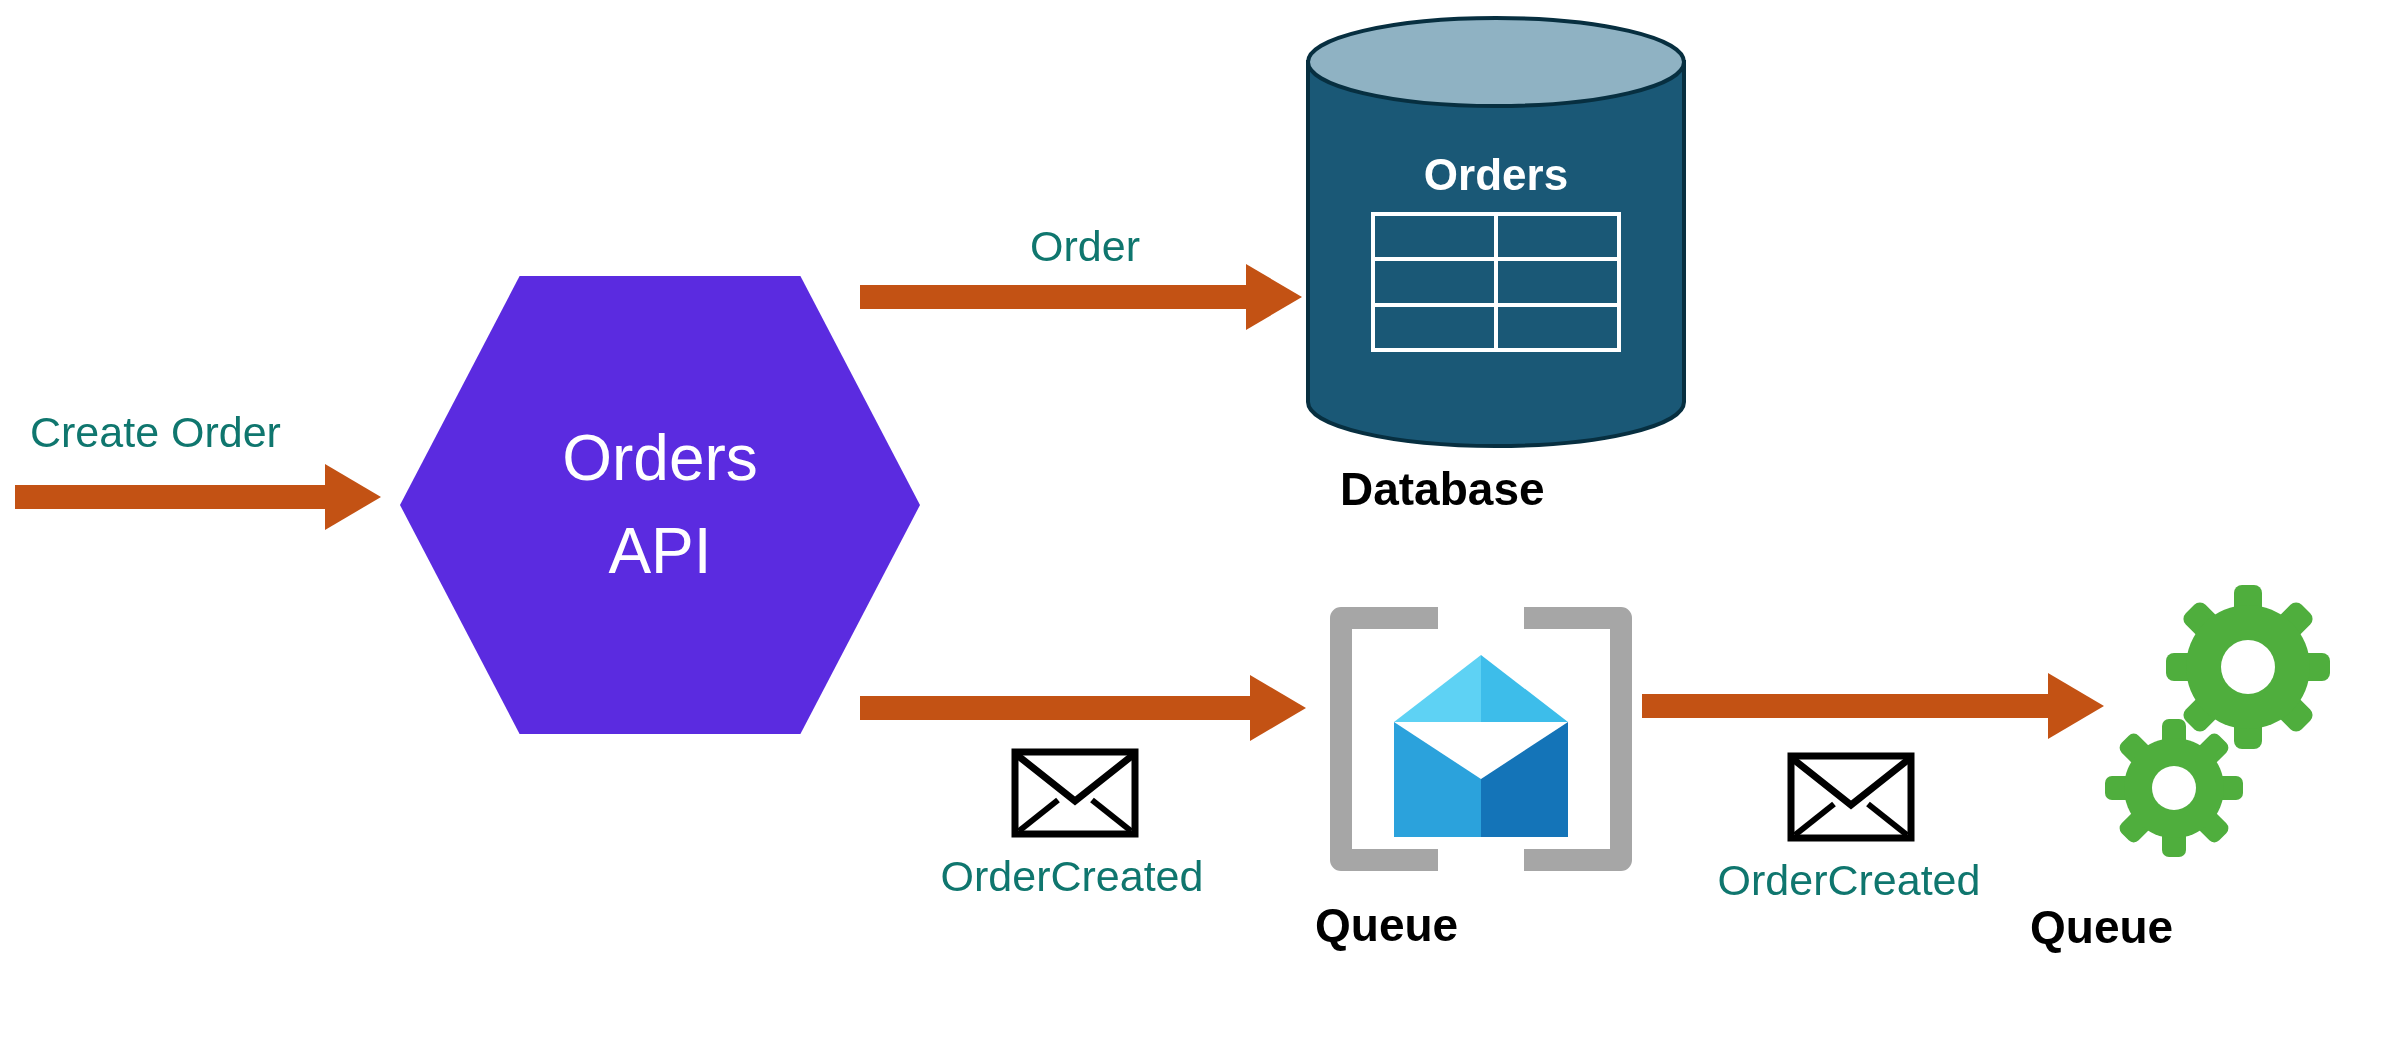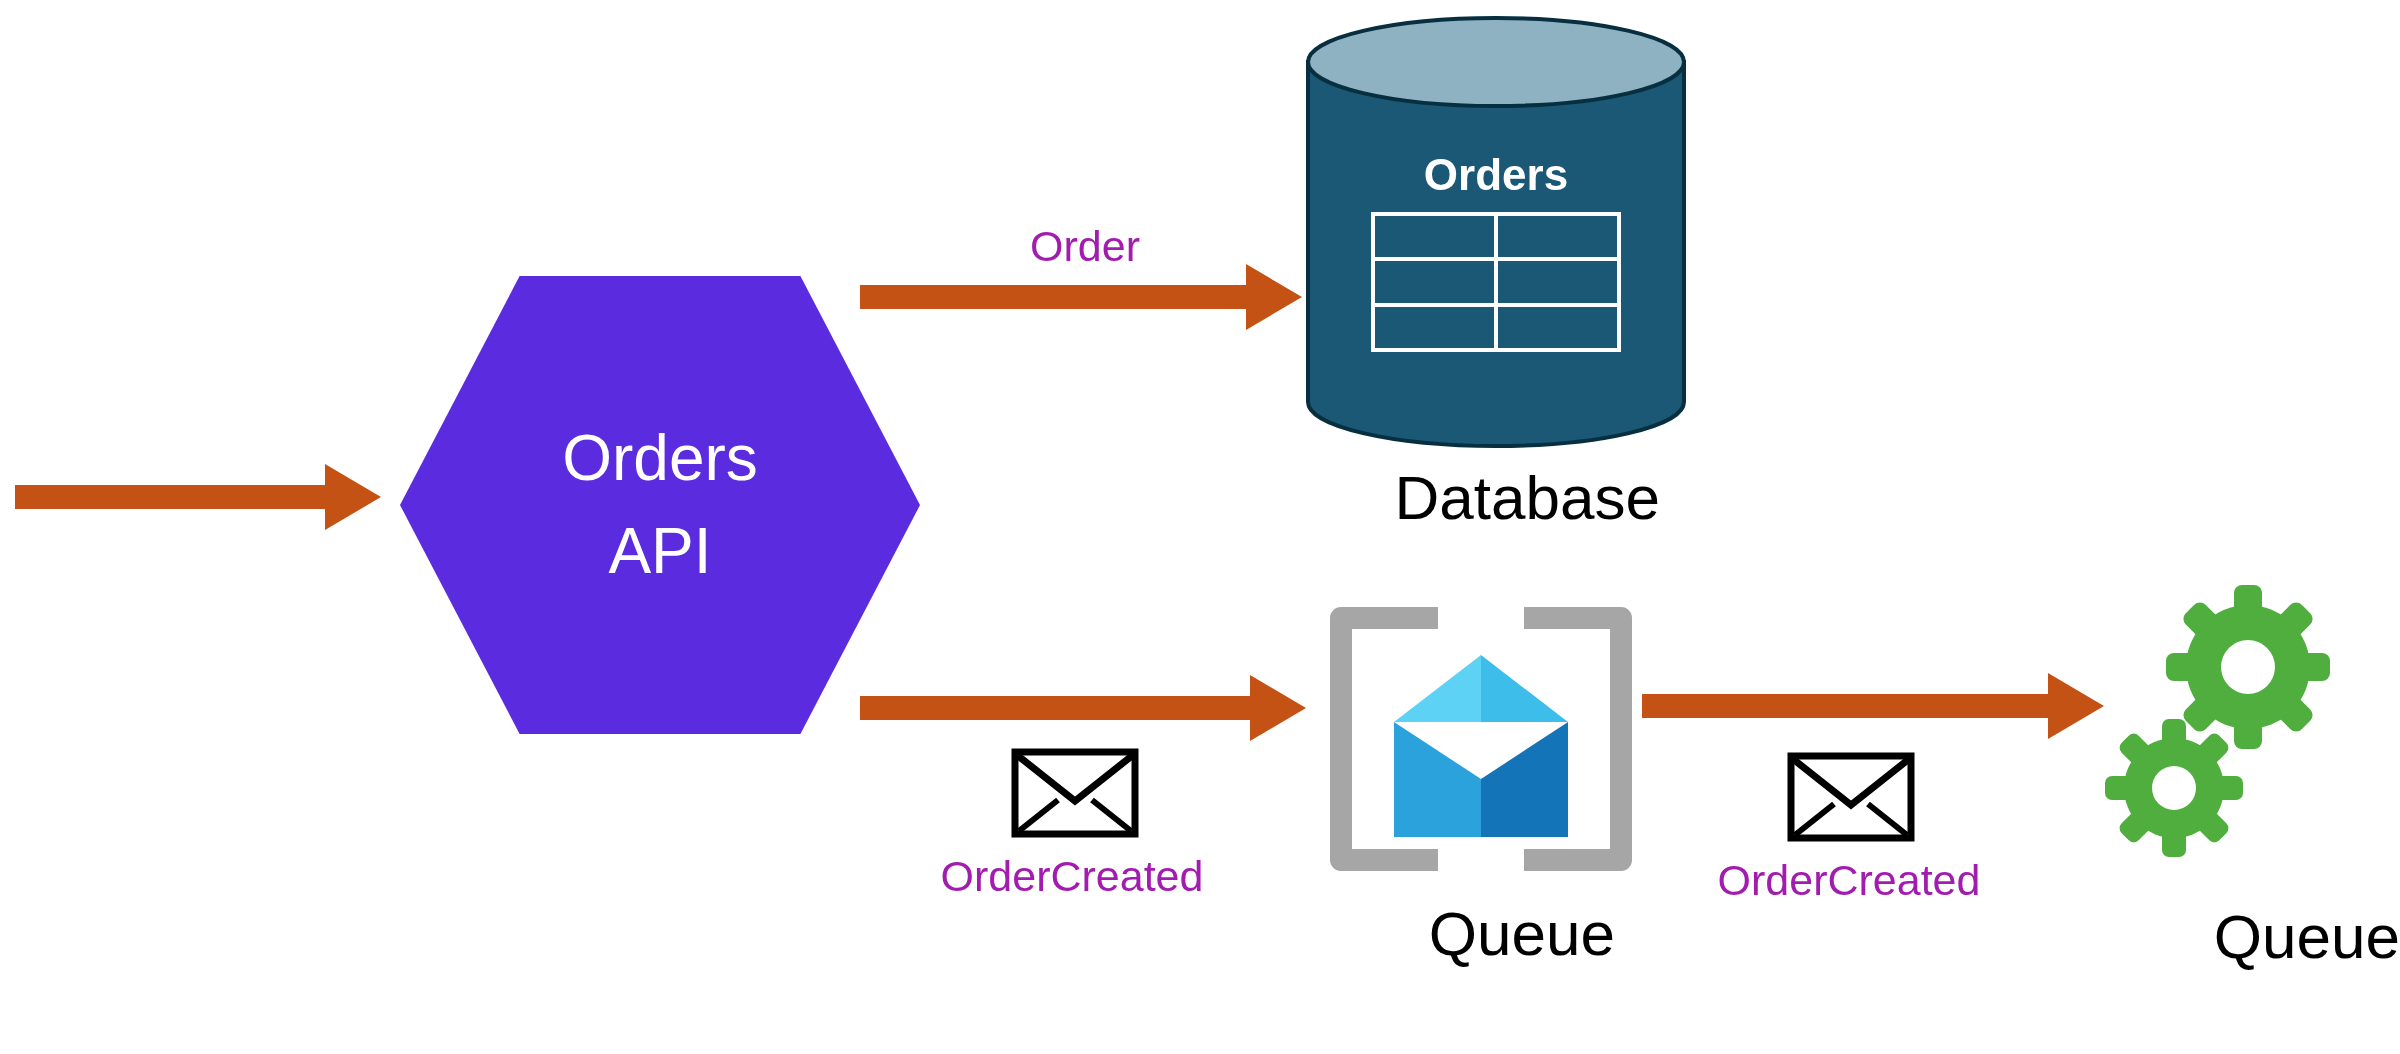--- a/index.html
+++ b/index.html
@@ -15,22 +15,22 @@
   
   .arrow { position:absolute; height:66px; }
   .arrow .shaft { position:absolute; left:0; right:50px; top:21px; height:24px; background:#C35214; }
   .arrow .head {
     position:absolute; right:0; top:0; width:0; height:0;
     border-top:33px solid transparent; border-bottom:33px solid transparent;
     border-left:56px solid #C35214;
   }
 
   
-  .edge-label { font-size:43px; color:#a21caf; text-align:center; white-space:nowrap; }
-  .caption { font-weight:normal; color:#000; text-align:right; font-size:62px; white-space:nowrap; }
+  .edge-label { font-size:43px; color:#0f766e; text-align:center; white-space:nowrap; }
+  .caption { font-weight:bold; color:#000; text-align:left; font-size:46px; white-space:nowrap; }
 
   
   .hexagon {
     position:absolute; left:400px; top:276px; width:520px; height:458px;
     background:#5B2BE0;
     clip-path:polygon(0 50%, 23% 0, 77% 0, 100% 50%, 77% 100%, 23% 100%);
     display:flex; flex-direction:column; align-items:center; justify-content:center;
     color:#fff; font-size:64px; line-height:1.45; text-align:center;
   }
 
@@ -45,20 +45,21 @@
     width:250px; height:140px;
     border-collapse:collapse; table-layout:fixed;
   }
   .db-table td { border:4px solid #ffffff; }
 </style>
 </head>
 <body>
 
 <div class="canvas">
 
+  <div class="abs edge-label" style="left:30px; top:408px; width:300px; text-align:left;">Create Order</div>
   <div class="arrow" style="left:15px; top:464px; width:366px;">
     <div class="shaft"></div>
     <div class="head"></div>
   </div>
 
   <div class="hexagon">
     <div>Orders</div>
     <div>API</div>
   </div>
 

